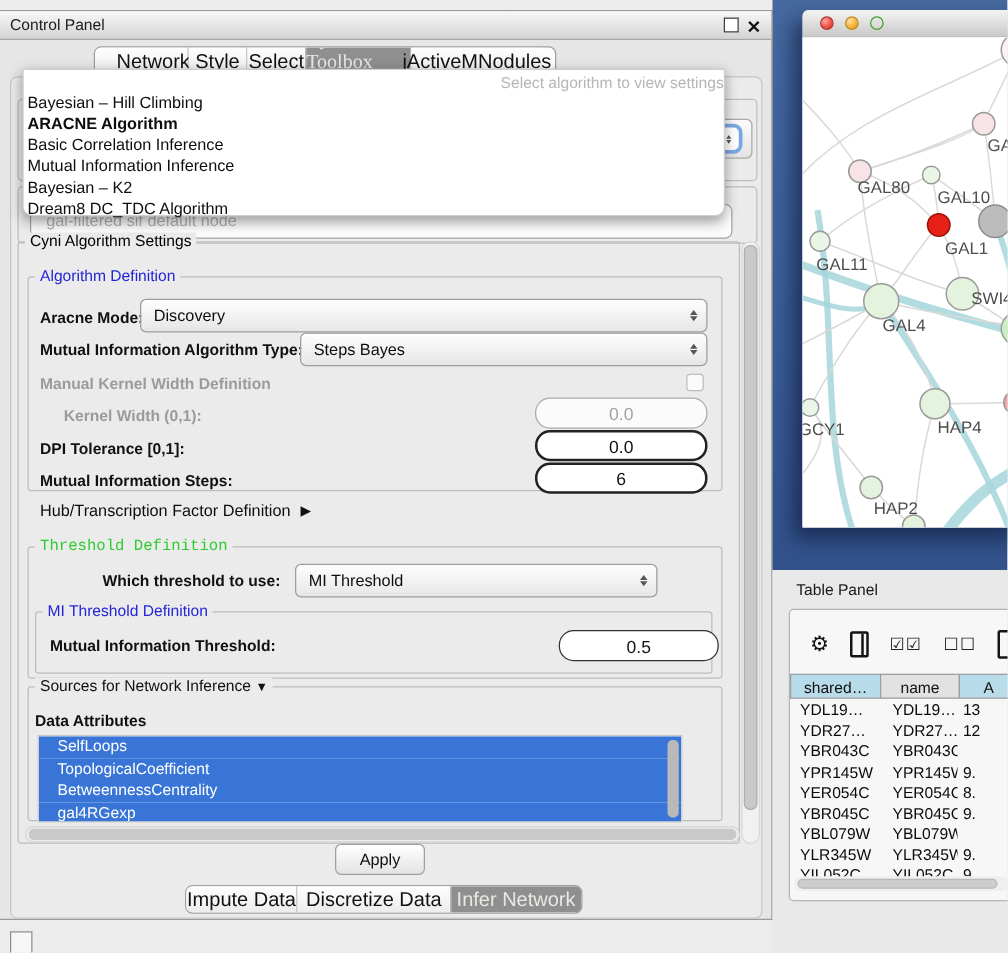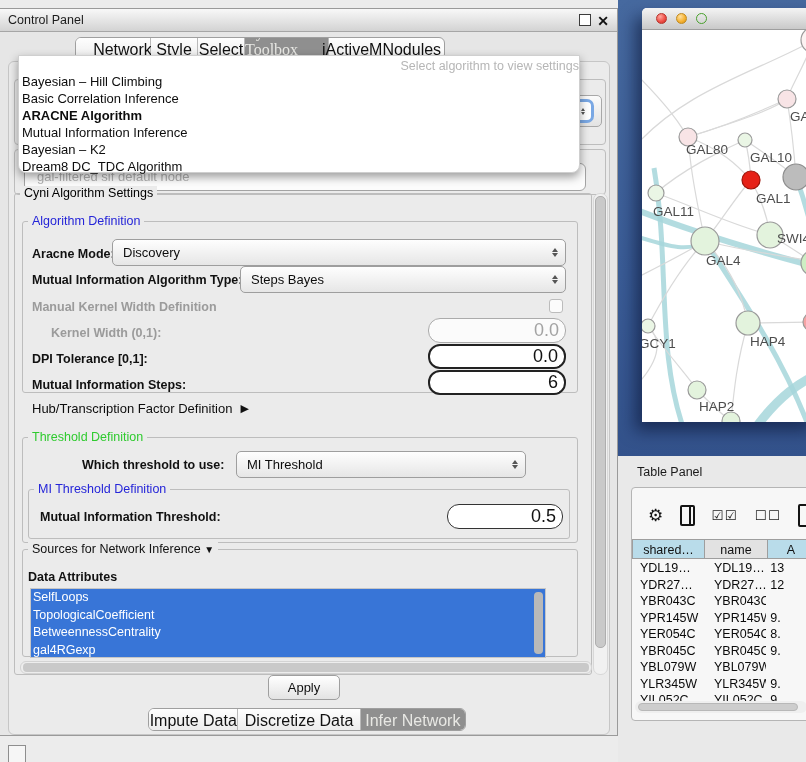--- a/index.html
+++ b/index.html
@@ -78,48 +78,48 @@
   .tri-up{width:0;height:0;border-left:3.5px solid transparent;border-right:3.5px solid transparent;border-bottom:4.5px solid #555;}
   .tri-dn{width:0;height:0;border-left:3.5px solid transparent;border-right:3.5px solid transparent;border-top:4.5px solid #555;}
   .tri-up.mini{border-left-width:2.5px;border-right-width:2.5px;border-bottom-width:3.5px;}
   .tri-dn.mini{border-left-width:2.5px;border-right-width:2.5px;border-top-width:3.5px;}
 
   #aracne-label{left:32px;top:238px;} #aracne-combo{left:112px;top:230px;width:454px;height:27px;}
   #mitype-label{left:32px;top:264px;} #mitype-combo{left:240px;top:257px;width:326px;height:27px;}
   #manual-label{left:32px;top:291px;}
   #manual-checkbox{left:549px;top:290px;width:14px;height:14px;border:1.5px solid #bcbcbc;
     border-radius:3px;background:#fbfbfb;box-sizing:border-box;}
-  .tfield{text-align:right;font-size:18px;box-sizing:border-box;padding:0 6px;outline:none;
+  .tfield{text-align:center;font-size:14px;box-sizing:border-box;padding:0 6px;outline:none;
     font-family:"Liberation Sans",sans-serif;border-radius:12px;}
   #kernel-label{left:32px;top:317px;padding-left:19px;}
   #kernel-field{left:428px;top:309px;width:138px;height:25px;border:1px solid #ababab;background:#fbfbfb;color:#a3a3a3;}
   #dpi-label{left:32px;top:343px;}
   #dpi-field{left:428px;top:335px;width:138px;height:25px;border:2px solid #222;background:#fff;color:#111;}
   #steps-label{left:32px;top:369px;}
   #steps-field{left:428px;top:361px;width:138px;height:25px;border:2px solid #222;background:#fff;color:#111;}
 
   #hub-row{left:32px;top:392px;font-size:13px;color:#0d0d0d;display:flex;align-items:center;gap:8px;}
   #hub-arrow{font-size:11px;color:#111;}
 
   #threshold-group{left:22px;top:428px;width:556px;height:106px;}
-  #threshold-legend{left:28px;top:421px;}
+  #threshold-legend{left:28px;top:421px;font-family:Liberation Mono, monospace;}
   #which-label{left:82px;top:449px;}
   #which-combo{left:236px;top:442px;width:290px;height:27px;}
   #mithr-group{left:28px;top:480px;width:542px;height:50px;}
   #mithr-legend{left:34px;top:473px;}
   #mithr-label{left:40px;top:501px;}
-  #mithr-field{left:447px;top:495px;width:116px;height:25px;border:1.5px solid #333;background:#fff;color:#111;}
+  #mithr-field{left:447px;top:495px;width:128px;height:25px;border:1.5px solid #333;background:#fff;color:#111;}
 
   #sources-group{left:22px;top:540px;width:556px;height:108px;}
   #sources-legend{left:28px;top:533px;color:#111;}
   #sources-arrow{font-size:10px;}
   #dataattr-label{left:28px;top:561px;}
   #attr-list{left:30px;top:579px;width:516px;height:70px;background:#fff;border:1px solid #c6c6c6;
     overflow:hidden;box-sizing:border-box;}
-  .attr-item{height:17.5px;line-height:17.5px;background:#3875d7;color:#fff;font-size:12.5px;padding-left:2px;}
+  .attr-item{height:17.5px;line-height:17.5px;background:#3875d7;color:#fff;font-size:12.5px;padding-left:15px;}
   #attr-vthumb{left:534px;top:583px;width:9px;height:62px;background:#b9b9b9;border-radius:4px;}
 
   #hscroll-track{left:20px;top:652px;width:572px;height:13px;background:#ededed;
     border:1px solid #d3d3d3;border-radius:6px;box-sizing:border-box;}
   #hscroll-thumb{left:23px;top:654px;width:566px;height:9px;background:#c9c9c9;border-radius:4px;}
 
   #apply-button{left:268px;top:666px;width:70px;height:23px;border:1px solid #9f9f9f;border-radius:5px;
     background:linear-gradient(#fff,#e3e3e3);font-size:13px;color:#111;
     display:flex;align-items:center;justify-content:center;}
 
@@ -216,22 +216,22 @@
     <div class="tri-dn mini"></div>
   </div>
   <div class="abs" id="bg-combo2">
     <span>gal-filtered sif default node</span>
   </div>
 
   <div class="abs" id="algo-popup">
     <div id="algo-popup-header">Select algorithm to view settings</div>
     <div>
         <div class="pop-item">Bayesian – Hill Climbing</div>
+        <div class="pop-item sel">ARACNE Algorithm</div>
         <div class="pop-item">Basic Correlation Inference</div>
-        <div class="pop-item sel">ARACNE Algorithm</div>
         <div class="pop-item">Mutual Information Inference</div>
         <div class="pop-item">Bayesian – K2</div>
         <div class="pop-item">Dream8 DC_TDC Algorithm</div>
       </div>
   </div>
 
   <div class="abs gbox" id="settings-group"></div>
   <div class="abs glabel" id="settings-legend">Cyni Algorithm Settings</div>
 
   <div class="abs" id="vscroll-track"></div>

